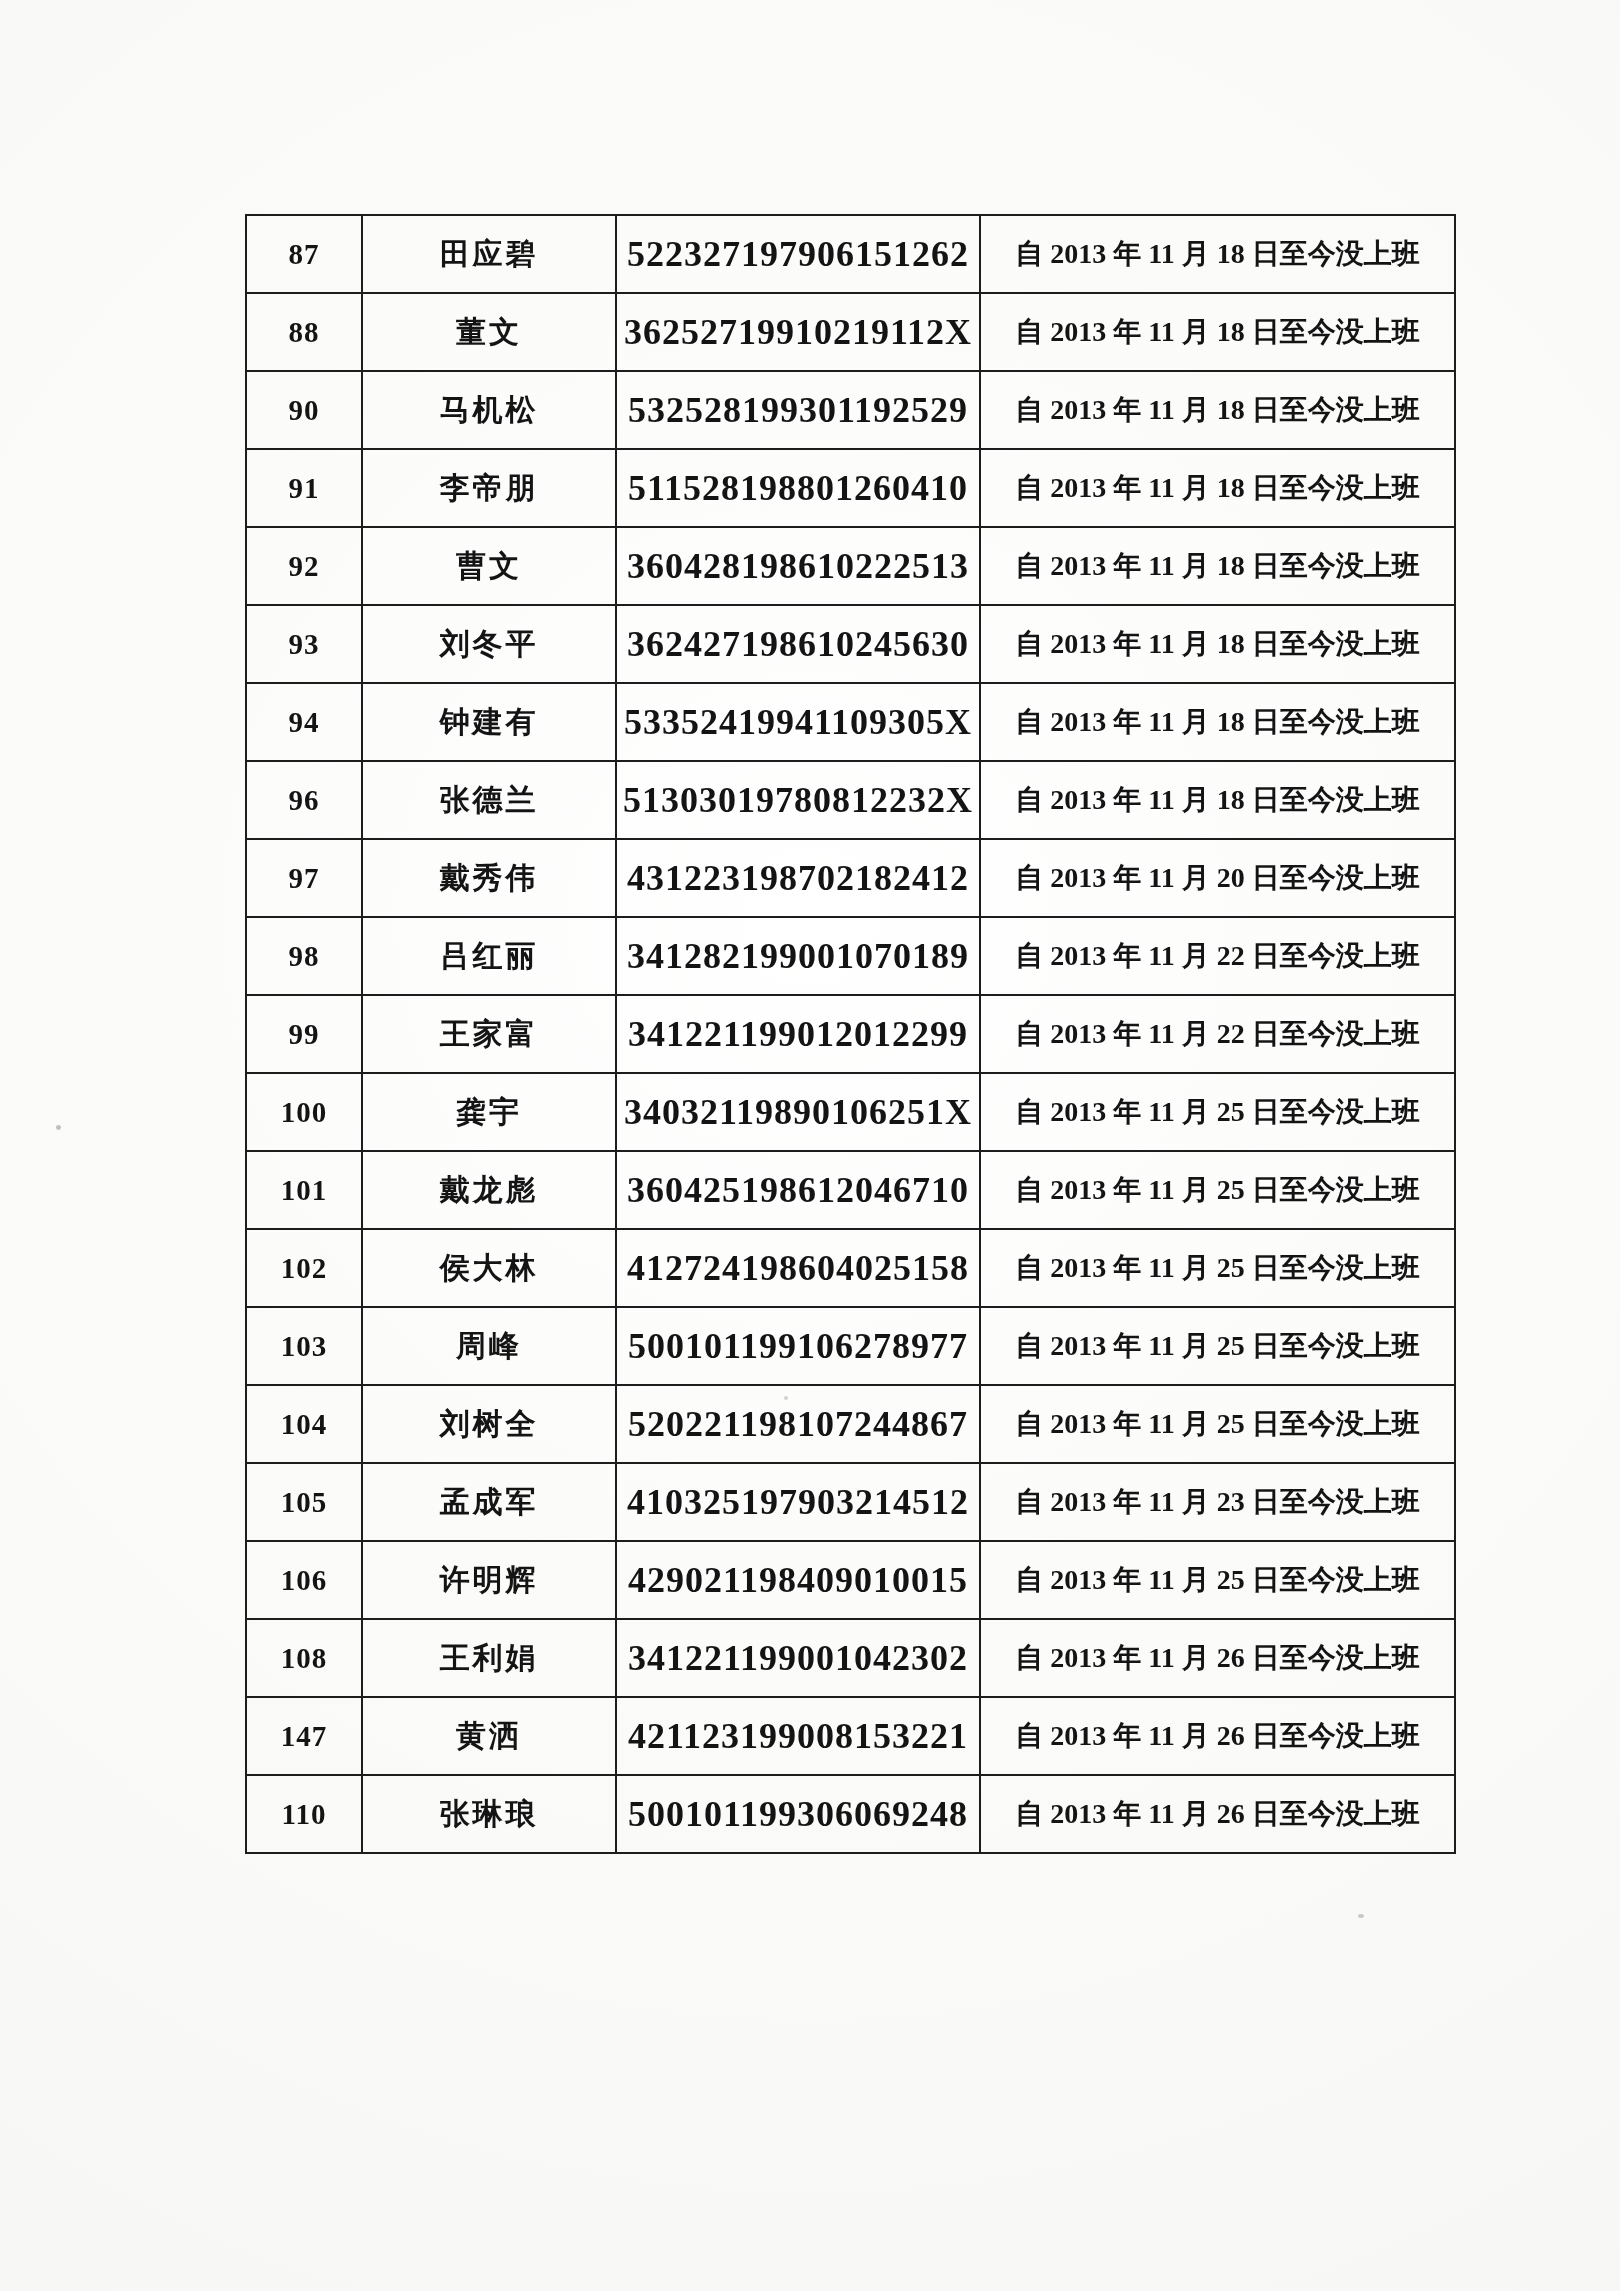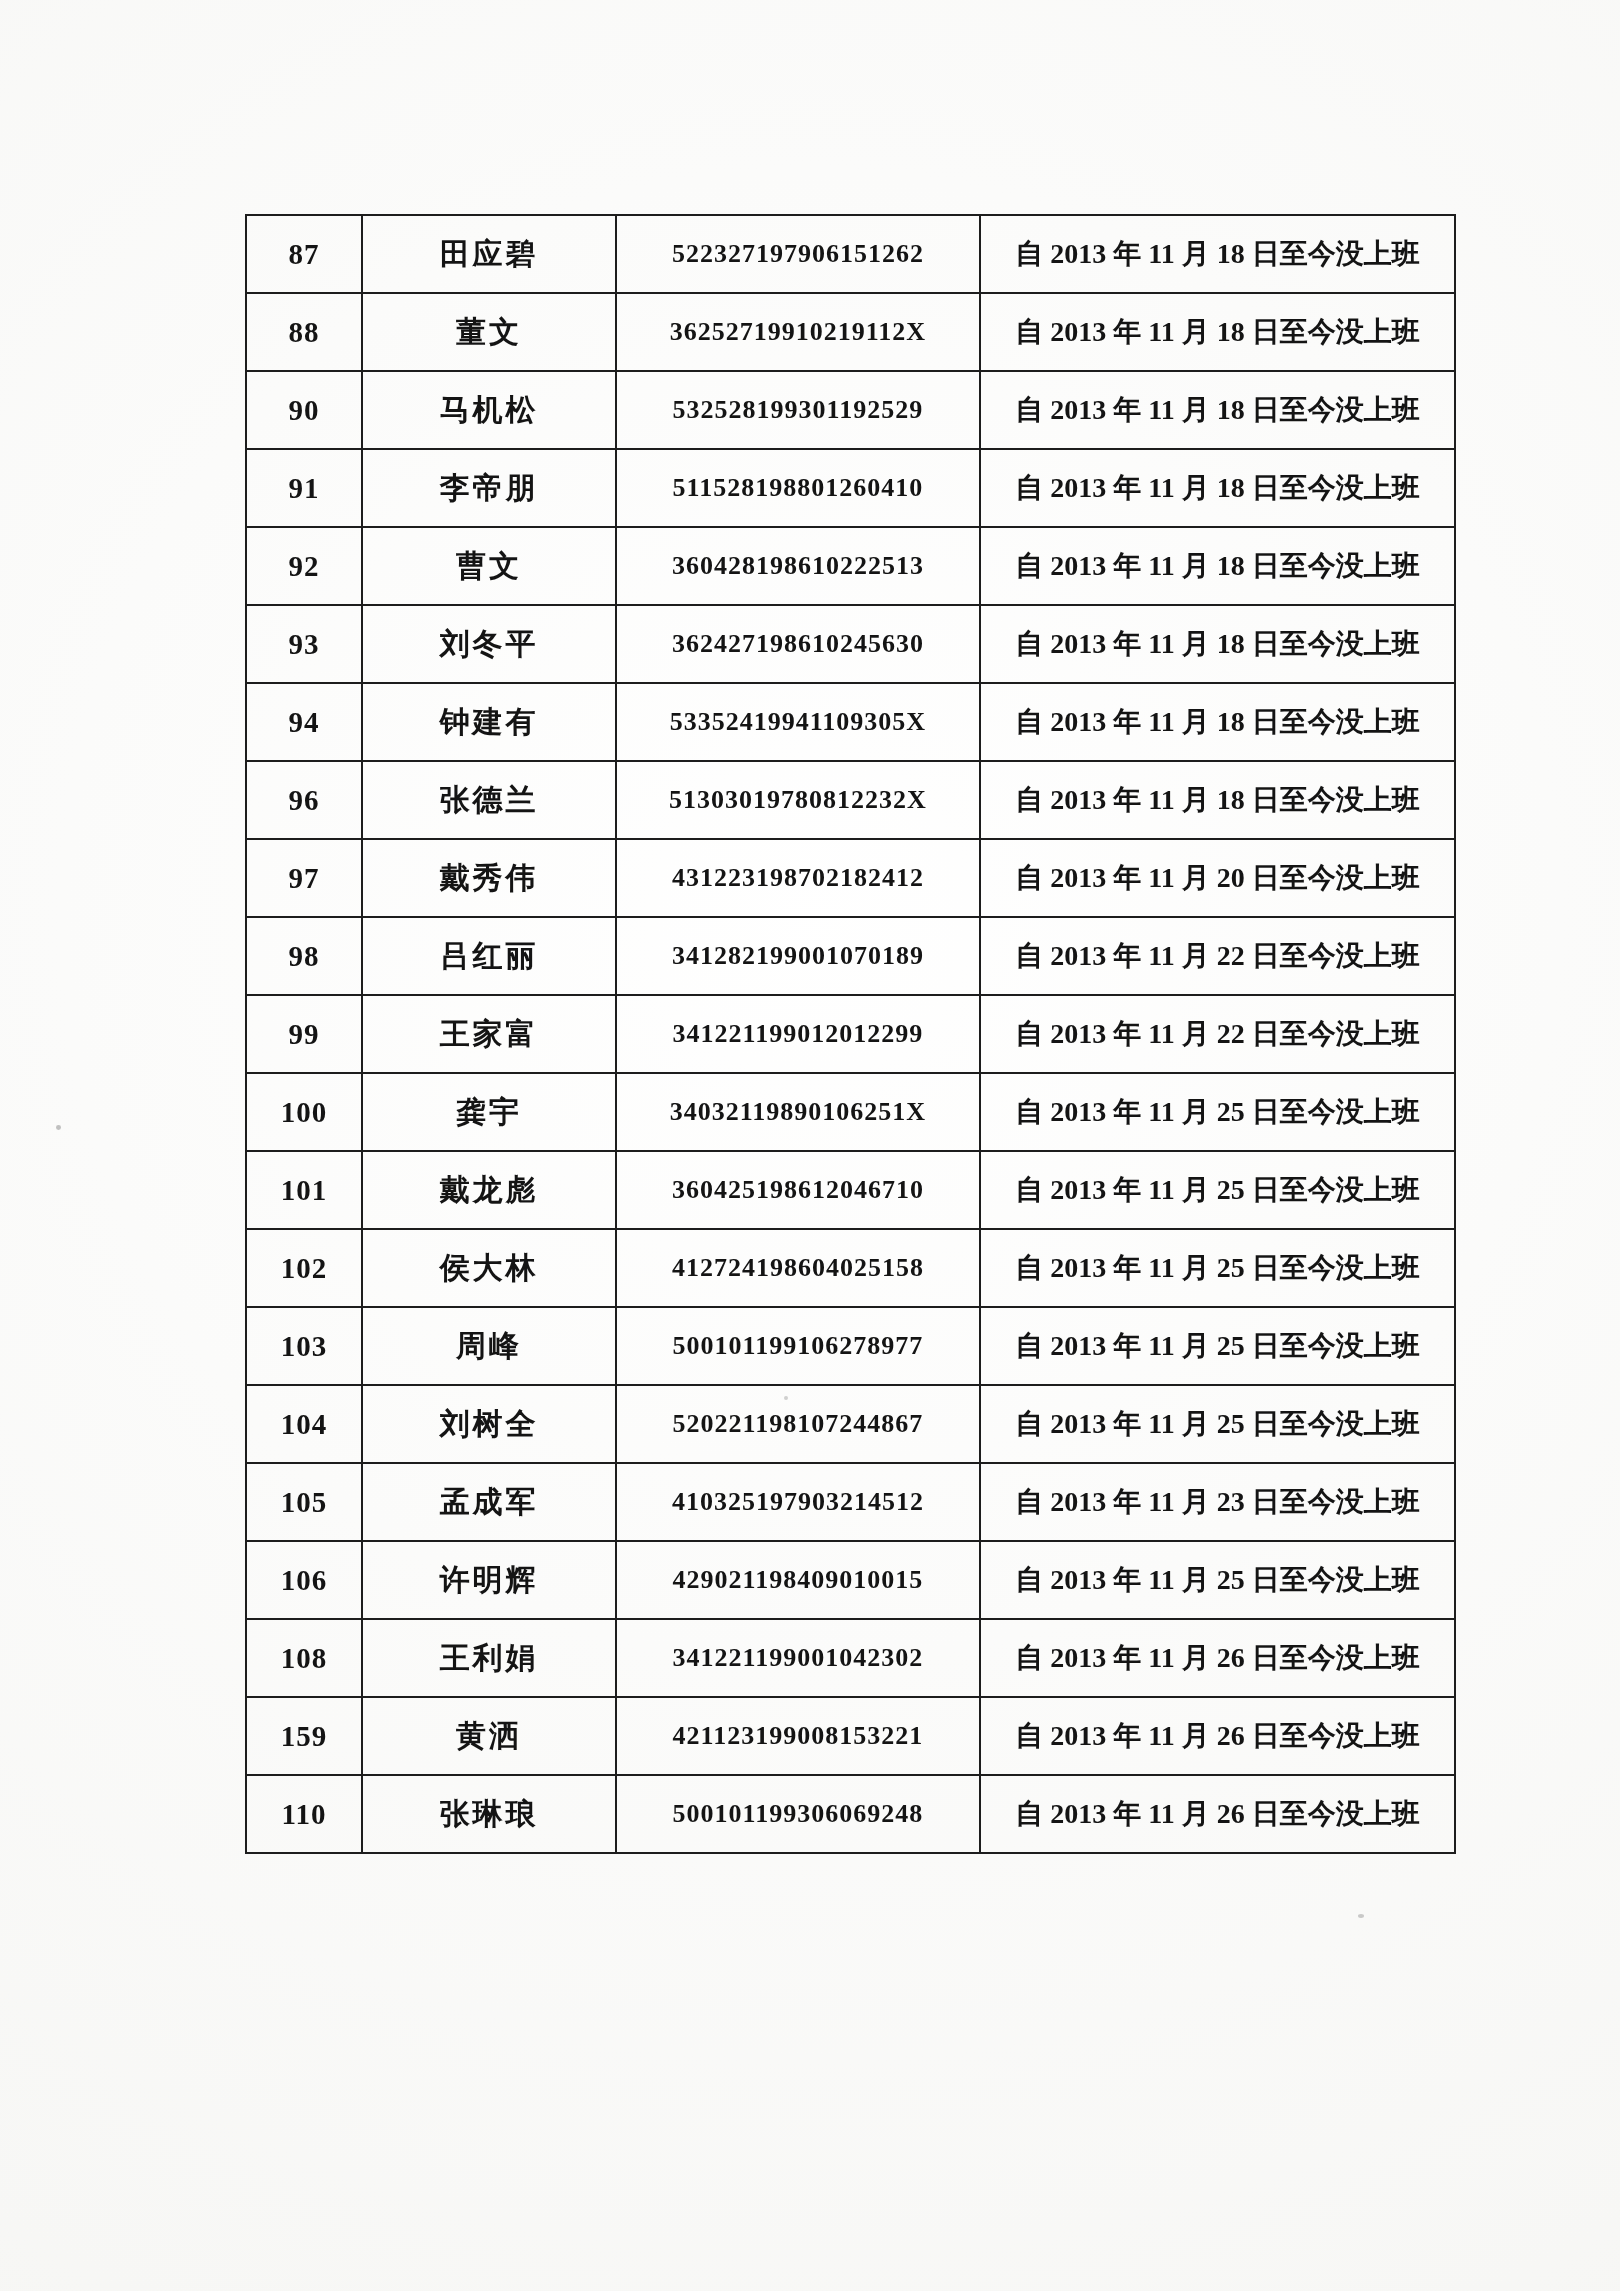--- a/index.html
+++ b/index.html
@@ -44,21 +44,21 @@
     font-size: 29px;
     font-weight: 700;
     letter-spacing: 1px;
   }
   .cell-name {
     font-size: 30px;
     font-weight: 700;
     letter-spacing: 2.9px;
   }
   .cell-id {
-    font-size: 26px;
+    font-size: 36px;
     font-weight: 700;
     letter-spacing: 1px;
   }
   .cell-status {
     font-size: 28px;
     font-weight: 700;
   }
   .speck {
     position: absolute;
     background: #8f8f8f;
@@ -211,21 +211,21 @@
 
 
   <tr>
     <td class="cell-num">108</td>
     <td class="cell-name">王利娟</td>
     <td class="cell-id">341221199001042302</td>
     <td class="cell-status">自 2013 年 11 月 26 日至今没上班</td>
   </tr>
 
   <tr>
-    <td class="cell-num">159</td>
+    <td class="cell-num">147</td>
     <td class="cell-name">黄洒</td>
     <td class="cell-id">421123199008153221</td>
     <td class="cell-status">自 2013 年 11 月 26 日至今没上班</td>
   </tr>
 
   <tr>
     <td class="cell-num">110</td>
     <td class="cell-name">张琳琅</td>
     <td class="cell-id">500101199306069248</td>
     <td class="cell-status">自 2013 年 11 月 26 日至今没上班</td>

